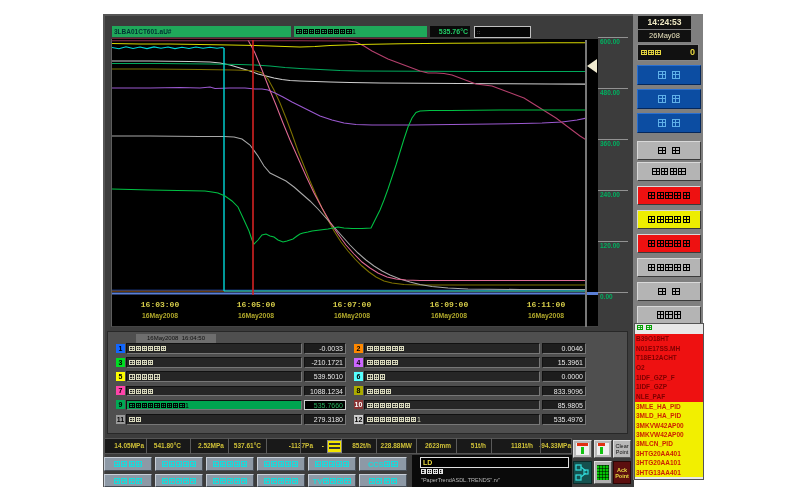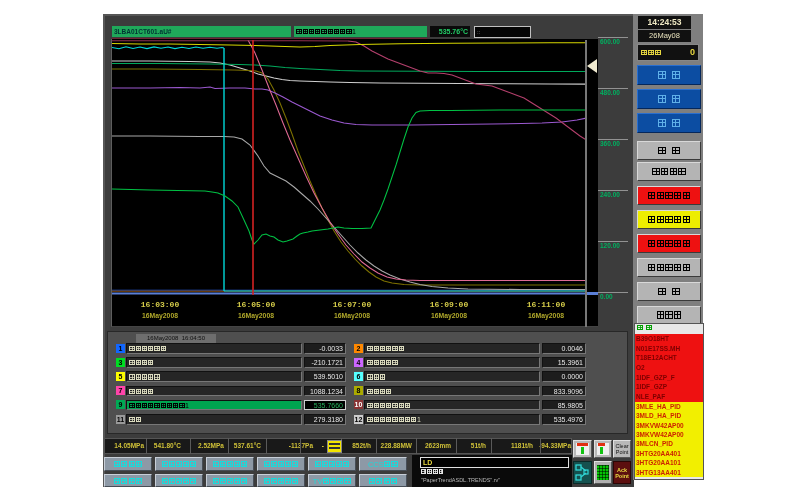--- a/index.html
+++ b/index.html
@@ -1,20 +1,20 @@
 <!DOCTYPE html>
 <html><head><meta charset="utf-8">
 <style>
 *{margin:0;padding:0}
 body{width:800px;height:500px;background:#fff;position:relative;overflow:hidden;font-family:"Liberation Sans",sans-serif}
 i.g{display:inline-block;width:.82em;height:.82em;margin:0 .07em;box-sizing:border-box;border:.12em solid currentColor;background:linear-gradient(currentColor,currentColor) 50% 0/.12em 100% no-repeat,linear-gradient(currentColor,currentColor) 0 50%/100% .12em no-repeat;vertical-align:-.04em}
 .sq{position:absolute;width:9px;height:9px;font-size:7px;font-weight:bold;text-align:center;line-height:9px}
 .lab{position:absolute;height:10.5px;background:#262626;color:#ddddc0;font-size:6.5px;line-height:10.5px;padding-left:2px;box-sizing:border-box;border:1px solid;border-color:#111 #777 #777 #111;white-space:nowrap;overflow:hidden}
 .val{position:absolute;height:10.5px;background:#1d1d1d;color:#e8e8e8;font-size:7px;line-height:10.5px;text-align:right;padding-right:2px;box-sizing:border-box;border:1px solid;border-color:#111 #777 #777 #111}
-.bb{position:absolute;width:48px;height:13.5px;background:#8d99a6;color:#18dcdc;font-size:7.5px;font-weight:normal;text-align:center;line-height:13px;border:1px solid;border-color:#c8cfd8 #474e57 #474e57 #c8cfd8;box-sizing:border-box;white-space:nowrap;overflow:hidden}
+.bb{position:absolute;width:48px;height:13.5px;background:#8d99a6;color:#18dcdc;font-size:7.5px;font-weight:bold;text-align:center;line-height:13px;border:1px solid;border-color:#c8cfd8 #474e57 #474e57 #c8cfd8;box-sizing:border-box;white-space:nowrap;overflow:hidden}
 </style></head>
 <body>
 
 <div style="position:absolute;left:103px;top:14px;width:531px;height:473px;background:#3c3c3c;border-left:2px solid #565656;border-top:2px solid #565656;box-sizing:border-box"></div>
 
 <div style="position:absolute;left:112px;top:26px;width:179px;height:11px;background:#1fa85a;color:#033;font-size:6.5px;font-weight:bold;line-height:11px;padding-left:2px;box-sizing:border-box">3LBA01CT601.aU#</div>
 <div style="position:absolute;left:294px;top:26px;width:133px;height:11px;background:#1fa85a;color:#000;font-size:6.5px;line-height:11px;padding-left:2px;box-sizing:border-box;white-space:nowrap"><i class="g"></i><i class="g"></i><i class="g"></i><i class="g"></i><i class="g"></i><i class="g"></i><i class="g"></i><i class="g"></i><i class="g"></i><span style="font-size:7px">1</span></div>
 <div style="position:absolute;left:430px;top:26px;width:40px;height:11px;background:#0a0a0a;color:#22cc66;font-size:7px;font-weight:bold;line-height:11px;text-align:right;padding-right:2px;box-sizing:border-box">535.76°C</div>
 <div style="position:absolute;left:474px;top:26px;width:57px;height:12px;background:#050505;border:1px solid #c0c0c0;box-sizing:border-box;color:#999;font-size:6px;line-height:10px;padding-left:2px">::</div>
 

